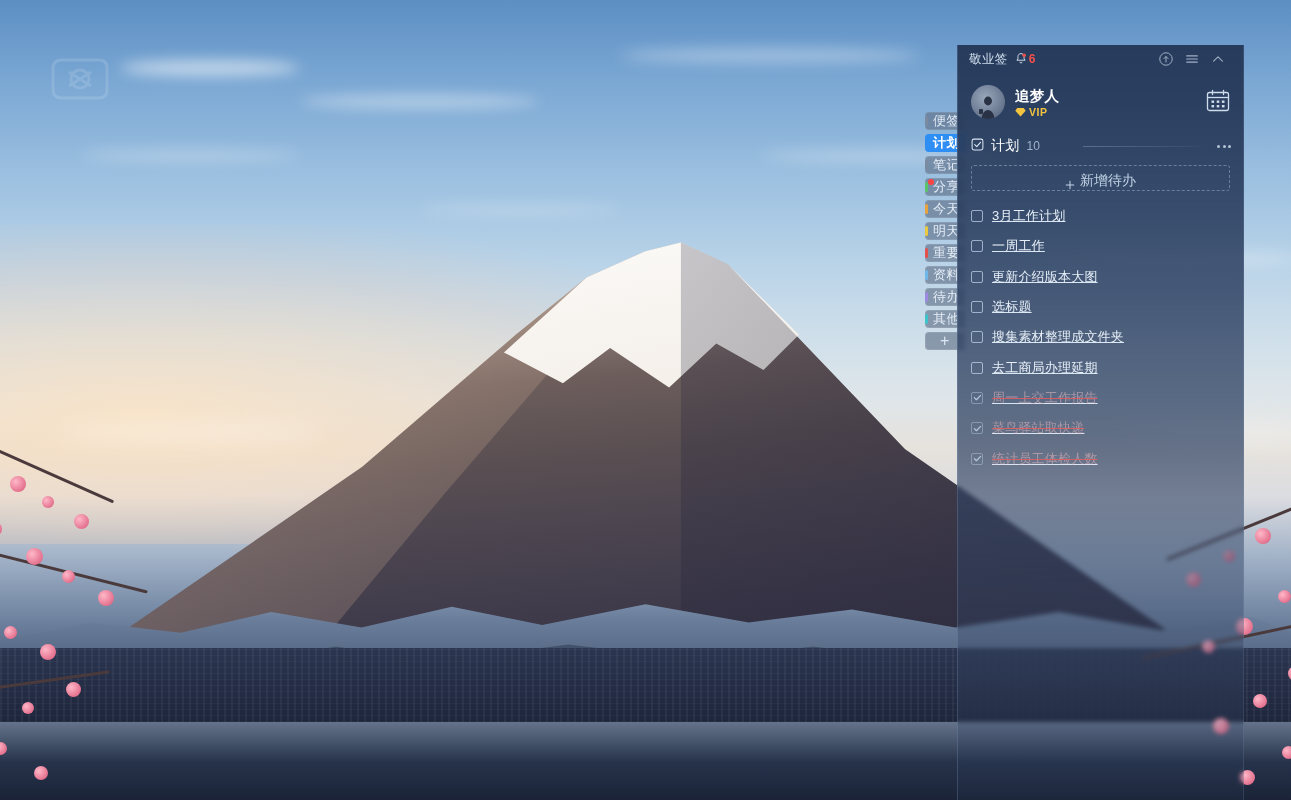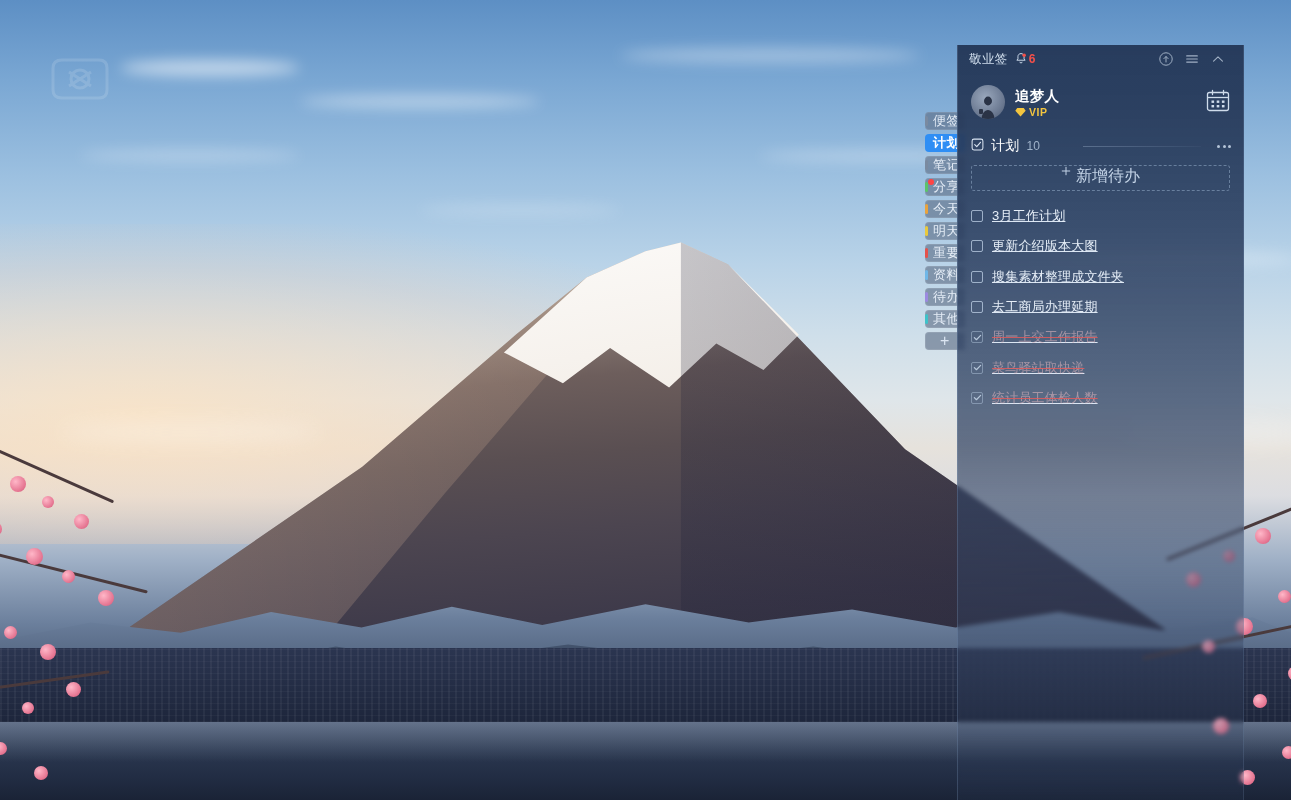--- a/index.html
+++ b/index.html
@@ -198,22 +198,22 @@
   .dots { display: flex; gap: 2.5px; align-items: center; }
   .dots i { width: 3px; height: 3px; border-radius: 50%; background: #b4c4d8; display: block; }
   .sechead::after {
     content: ""; position: absolute; left: 125px; right: 42px; top: 50%;
     height: 1px; background: linear-gradient(90deg, rgba(190,210,235,.30), rgba(190,210,235,.04));
   }
 
   .addbtn {
     margin: 4px 13px 0 13px; height: 26px; flex: none;
     border: 1px dashed rgba(168,192,220,.45); border-radius: 3px;
-    display: flex; align-items: flex-start; justify-content: center; gap: 5px;
-    font-size: 16px; color: #c3d3e6; cursor: pointer;
+    display: flex; align-items: flex-end; justify-content: center; gap: 5px;
+    font-size: 14px; color: #c3d3e6; cursor: pointer;
   }
 
   .todolist { padding: 10px 0 0 0; flex: none; }
   .todo {
     display: flex; align-items: center; gap: 9px;
     padding: 0 13px; height: 30.3px; cursor: pointer; text-decoration: underline;
   }
   .cbox {
     width: 12px; height: 12px; flex: none; border-radius: 2px;
     border: 1px solid rgba(196,214,234,.72);
@@ -446,21 +446,33 @@
       <div class="todo">
         <span class="cbox">
           
         </span>
         <span class="tlabel">3月工作计划</span>
       </div>
       <div class="todo">
         <span class="cbox">
           
         </span>
+        <span class="tlabel">一周工作</span>
+      </div>
+      <div class="todo">
+        <span class="cbox">
+          
+        </span>
         <span class="tlabel">更新介绍版本大图</span>
+      </div>
+      <div class="todo">
+        <span class="cbox">
+          
+        </span>
+        <span class="tlabel">选标题</span>
       </div>
       <div class="todo">
         <span class="cbox">
           
         </span>
         <span class="tlabel">搜集素材整理成文件夹</span>
       </div>
       <div class="todo">
         <span class="cbox">
           

